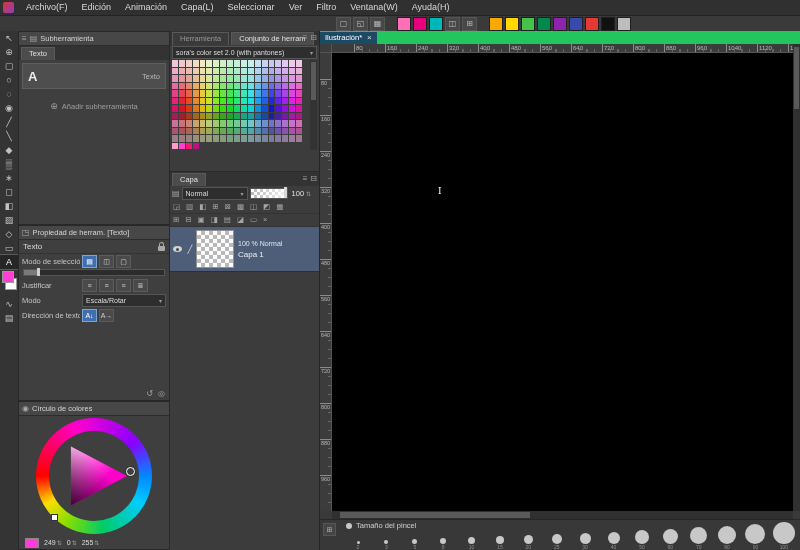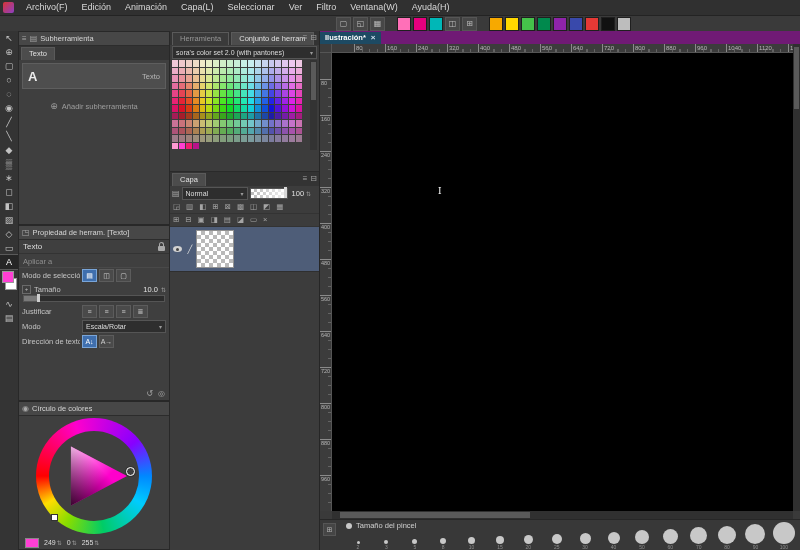--- a/index.html
+++ b/index.html
@@ -105,21 +105,21 @@
   .eye::after{content:"";position:absolute;left:3px;top:1.5px;width:3px;height:3px;border-radius:50%;background:#444;}
   .lr-pen{width:12px;display:flex;align-items:center;justify-content:center;color:#ddd;font-size:8px;}
   .lthumb{width:36px;height:36px;border:1px solid #909090;margin:3px 4px 3px 0;align-self:center;}
   .lthumb.small{width:30px;height:30px;background:#000;}
   .lr-text{display:flex;flex-direction:column;justify-content:center;gap:3px;}
   .lr-info{font-size:7px;color:#dfe4ee;}
   .lr-name{font-size:8px;color:#f0f0f0;}
   .paper-badge{position:relative;width:9px;height:11px;background:#ececec;border:1px solid #777;align-self:flex-start;margin:4px 2px 0 2px;}
   
   #canvas-area{position:absolute;left:320px;top:31px;width:480px;height:519px;background:#3a3a3a;}
-  #doc-tabbar{position:absolute;left:0;top:0;width:480px;height:13px;background:#701a75;display:flex;align-items:flex-end;font-weight:bold;}
+  #doc-tabbar{position:absolute;left:0;top:0;width:480px;height:13px;background:#22c55e;display:flex;align-items:flex-end;}
   #doc-tab{height:12px;line-height:12px;background:#1d4a63;color:#fff;font-size:7.5px;padding:0 5px;display:flex;gap:5px;align-items:center;}
   #doc-tab .close{color:#cfe2ee;font-size:8px;}
   #ruler-corner{position:absolute;left:0;top:13px;width:12px;height:9px;background:#3c3c3c;border-right:1px solid #555;border-bottom:1px solid #555;box-sizing:border-box;}
   #ruler-top{position:absolute;left:12px;top:13px;width:461px;height:9px;background:#3c3c3c;border-bottom:1px solid #555;box-sizing:border-box;overflow:hidden;
      background-image:repeating-linear-gradient(90deg,#8a8a8a 0 1px,transparent 1px 31px),repeating-linear-gradient(90deg,#636363 0 1px,transparent 1px 7.75px);
      background-size:100% 100%,100% 3px;background-position:22px 0,22px 100%;background-repeat:no-repeat;}
   .rt-label{position:absolute;top:0;font-size:6px;color:#b5b5b5;padding-left:2px;line-height:8px;}
   #ruler-left{position:absolute;left:0;top:22px;width:12px;height:458px;background:#3c3c3c;border-right:1px solid #555;box-sizing:border-box;overflow:hidden;
      background-image:repeating-linear-gradient(180deg,#8a8a8a 0 1px,transparent 1px 36px),repeating-linear-gradient(180deg,#636363 0 1px,transparent 1px 9px);
      background-size:100% 100%,3px 100%;background-position:0 26px,100% 26px;background-repeat:no-repeat;}
@@ -235,39 +235,32 @@
 
   <div id="tp" class="panel">
     <div class="phead">
       <span class="ph-icon">◳</span>
       <span class="ph-title">Propiedad de herram. [Texto]</span>
     </div>
     <div class="tp-sub">
       <span class="tp-toolname">Texto</span>
       <span class="lock-icon"></span>
     </div>
-    <div class="tp-section">Aplicar a</div>
 
 
     <div class="tp-row">
       <span class="tp-label">Modo de selección</span>
       <div id="sel-mode-icons" style="display:flex;gap:2px;">
           <div class="tp-iconbtn sel">▤</div>
           <div class="tp-iconbtn">◫</div>
           <div class="tp-iconbtn">▢</div>
         </div>
     </div>
 
 
-    <div class="tp-sizerow">
-      <span class="expander">+</span>
-      <span class="tp-label" style="width:auto">Tamaño</span>
-      <span class="tp-value">10.0</span>
-      <span class="spin">⇅</span>
-    </div>
     <div class="tp-slider">
       <div class="fill"></div>
       <div class="thumb"></div>
     </div>
 
 
     <div class="tp-row">
       <span class="tp-label">Justificar</span>
       <div id="justify-icons" style="display:flex;gap:2px;">
           <div class="tp-iconbtn">≡</div>
@@ -603,20 +596,24 @@
           <div class="mini-icon">▭</div>
           <div class="mini-icon">×</div>
         </div>
 
       <div class="layer-row sel" style="height:44px">
         <div class="lr-eye">
             <span class="eye"></span>
           </div>
         <div class="lr-pen">╱</div>
         <div class="lthumb checker"></div>
+        <div class="lr-text">
+          <span class="lr-info">100 % Normal</span>
+          <span class="lr-name">Capa 1</span>
+        </div>
       </div>
 
     </div>
   </div>
 
   <div id="canvas-area">
     <div id="doc-tabbar">
       <div id="doc-tab">
         <span>Ilustración*</span>
         <span class="close">×</span>

